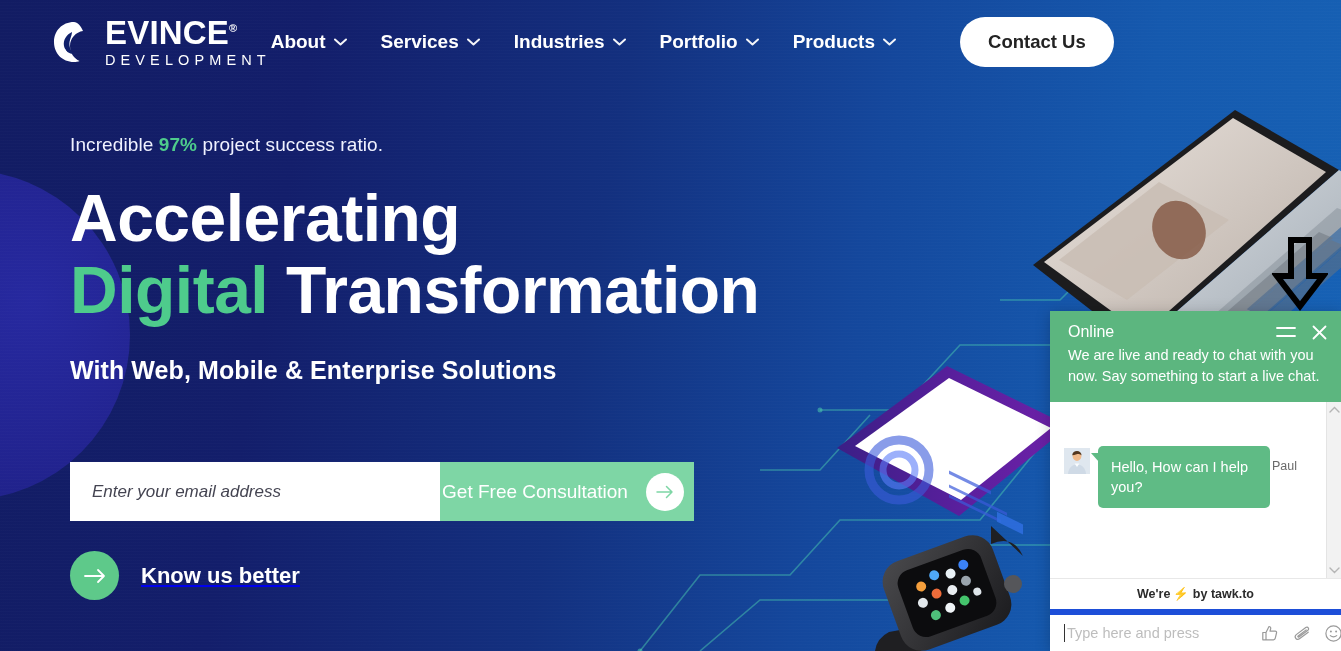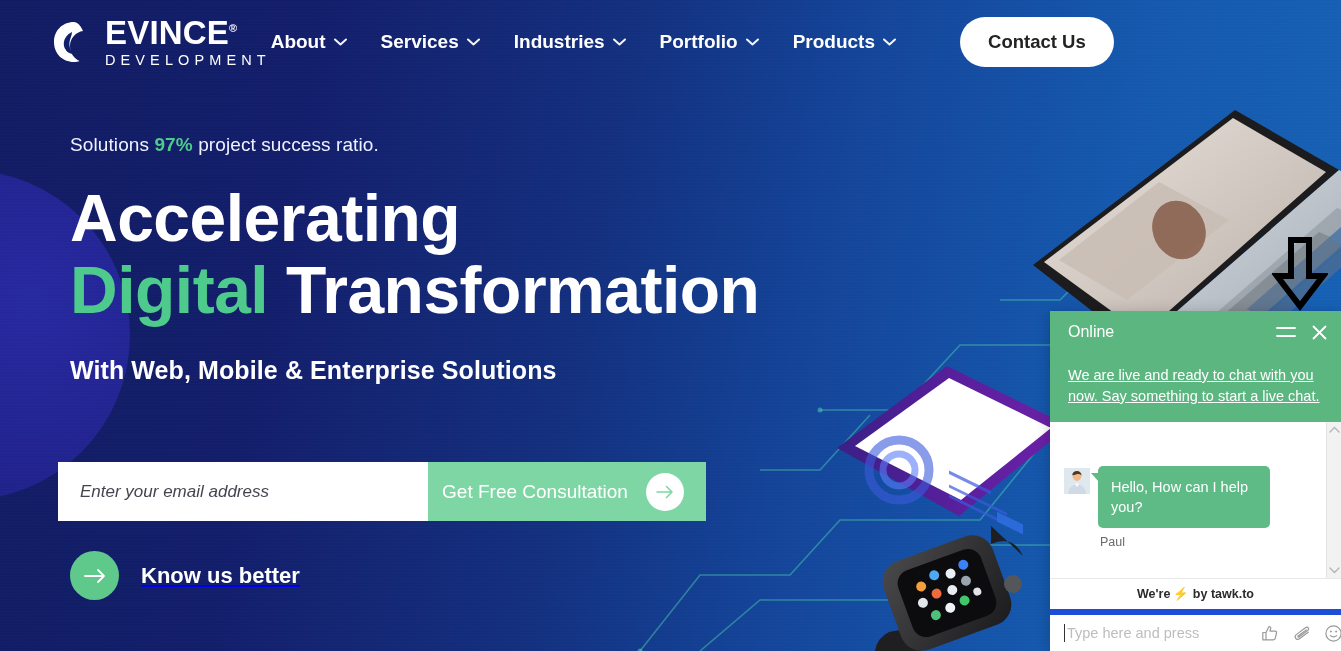--- a/index.html
+++ b/index.html
@@ -91,32 +91,32 @@
   }
   .h1 .green { color: #4ecb8c; }
   .h1-line2 { margin-top: -6px; }
   .subhead {
     font-size: 25px; font-weight: 700; color: #fff;
     margin-top: 26px; letter-spacing: .1px;
   }
 
   
   .emailform {
-    position: absolute; left: 58px; top: 462px;
+    position: absolute; left: 70px; top: 462px;
     display: flex; height: 59px; z-index: 20;
   }
   .email-input {
     width: 370px; height: 59px; border: none; outline: none;
     background: #fff; padding: 0 22px;
     font-size: 17px; font-family: "Liberation Sans", sans-serif;
     color: #2a2a3a;
   }
   .email-input::placeholder { color: #3a3a48; font-style: italic; opacity: .95; }
   .cta {
-    width: 278px; height: 59px; border: none;
+    width: 254px; height: 59px; border: none;
     background: #7ed6a5; cursor: pointer;
     display: flex; align-items: center; justify-content: center; gap: 18px;
     padding-right: 8px;
   }
   .cta-label { color: #fff; font-size: 19px; font-weight: 400; }
   .cta-circle {
     width: 38px; height: 38px; border-radius: 50%;
     background: #fff; display: flex; align-items: center; justify-content: center;
     flex: 0 0 38px;
   }
@@ -148,42 +148,42 @@
     box-shadow: 0 2px 14px rgba(0,0,0,.22);
     display: flex; flex-direction: column;
     overflow: hidden;
   }
   .chat-head { background: #5cb67f; padding: 12px 14px 16px 18px; }
   .chat-head-row { display: flex; align-items: center; }
   .chat-status { color: #fff; font-size: 16px; flex: 1; }
   .chat-icons { display: flex; align-items: center; gap: 16px; }
   .chat-greeting {
     color: #fff; font-size: 14.5px; line-height: 1.42;
-    margin-top: 24px; padding-right: 4px; text-decoration: underline;
+    margin-top: 4px; padding-right: 4px;
   }
   .chat-body {
     flex: 1; background: #fff; position: relative;
     padding: 44px 16px 0 14px; overflow: hidden;
   }
   .msg-row { display: flex; align-items: flex-start; gap: 8px; }
   .avatar { width: 26px; height: 26px; flex: 0 0 26px; margin-top: 2px; }
-  .bubble-wrap { display: flex; flex-direction: column; }
+  .bubble-wrap { display: flex; flex-direction: row; }
   .bubble {
     background: #5fbb85; color: #fff;
     border-radius: 5px; padding: 11px 13px;
     font-size: 14.5px; line-height: 1.38;
     max-width: 172px; position: relative;
   }
   .bubble::before {
     content: ""; position: absolute; left: -7px; top: 7px;
     border-top: 0 solid transparent;
     border-bottom: 9px solid transparent;
     border-right: 8px solid #5fbb85;
   }
-  .msg-sender { font-size: 12.5px; color: #6a6a6a; margin-top: 7px; margin-left: 2px; }
+  .msg-sender { font-size: 12.5px; color: #6a6a6a; margin-top: 13px; margin-left: 2px; }
   .scrollbar {
     position: absolute; right: 0; top: 0; bottom: 0; width: 15px;
     background: #f2f2f2; border-left: 1px solid #e4e4e4;
     display: flex; flex-direction: column; justify-content: space-between;
     align-items: center; padding: 4px 0; cursor: pointer;
   }
   .chat-brand {
     text-align: center; font-size: 12.5px; color: #2b2b2b;
     padding: 7px 0 8px; font-weight: 700;
     border-top: 1px solid #e8e8e8;
@@ -348,21 +348,21 @@
       <svg class="chev" viewBox="0 0 13 8">
           <path d="M1 1.5 L6.5 6.5 L12 1.5" stroke="#fff" stroke-width="2" fill="none" stroke-linecap="round" stroke-linejoin="round"></path>
         </svg>
     </div>
     <button class="contact-btn">Contact Us</button>
   </nav>
 </div>
 
 <div class="hero">
   <div class="eyebrow">
-    <span>Solutions </span><b>97%</b><span> project success ratio.</span>
+    <span>Incredible </span><b>97%</b><span> project success ratio.</span>
   </div>
   <h1 class="h1">
     <div>Accelerating</div>
     <div class="h1-line2"><span class="green">Digital</span><span> Transformation</span></div>
   </h1>
   <div class="subhead">With Web, Mobile &amp; Enterprise Solutions</div>
 </div>
 
 <form class="emailform">
   <input class="email-input" type="text" placeholder="Enter your email address" style="">

